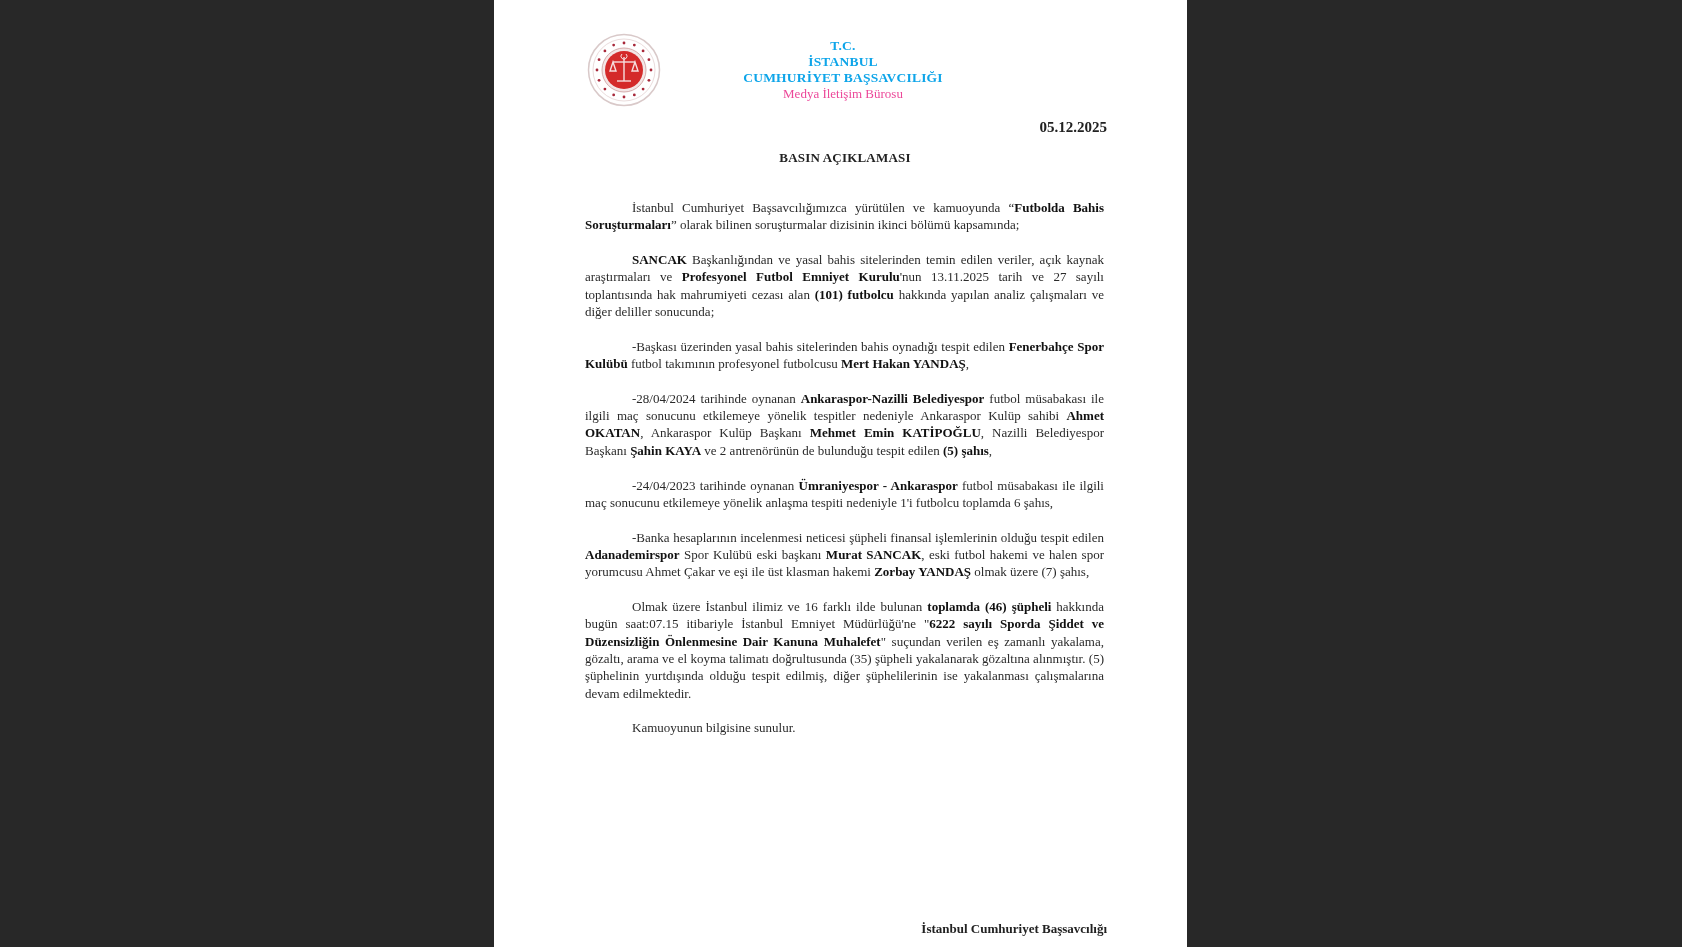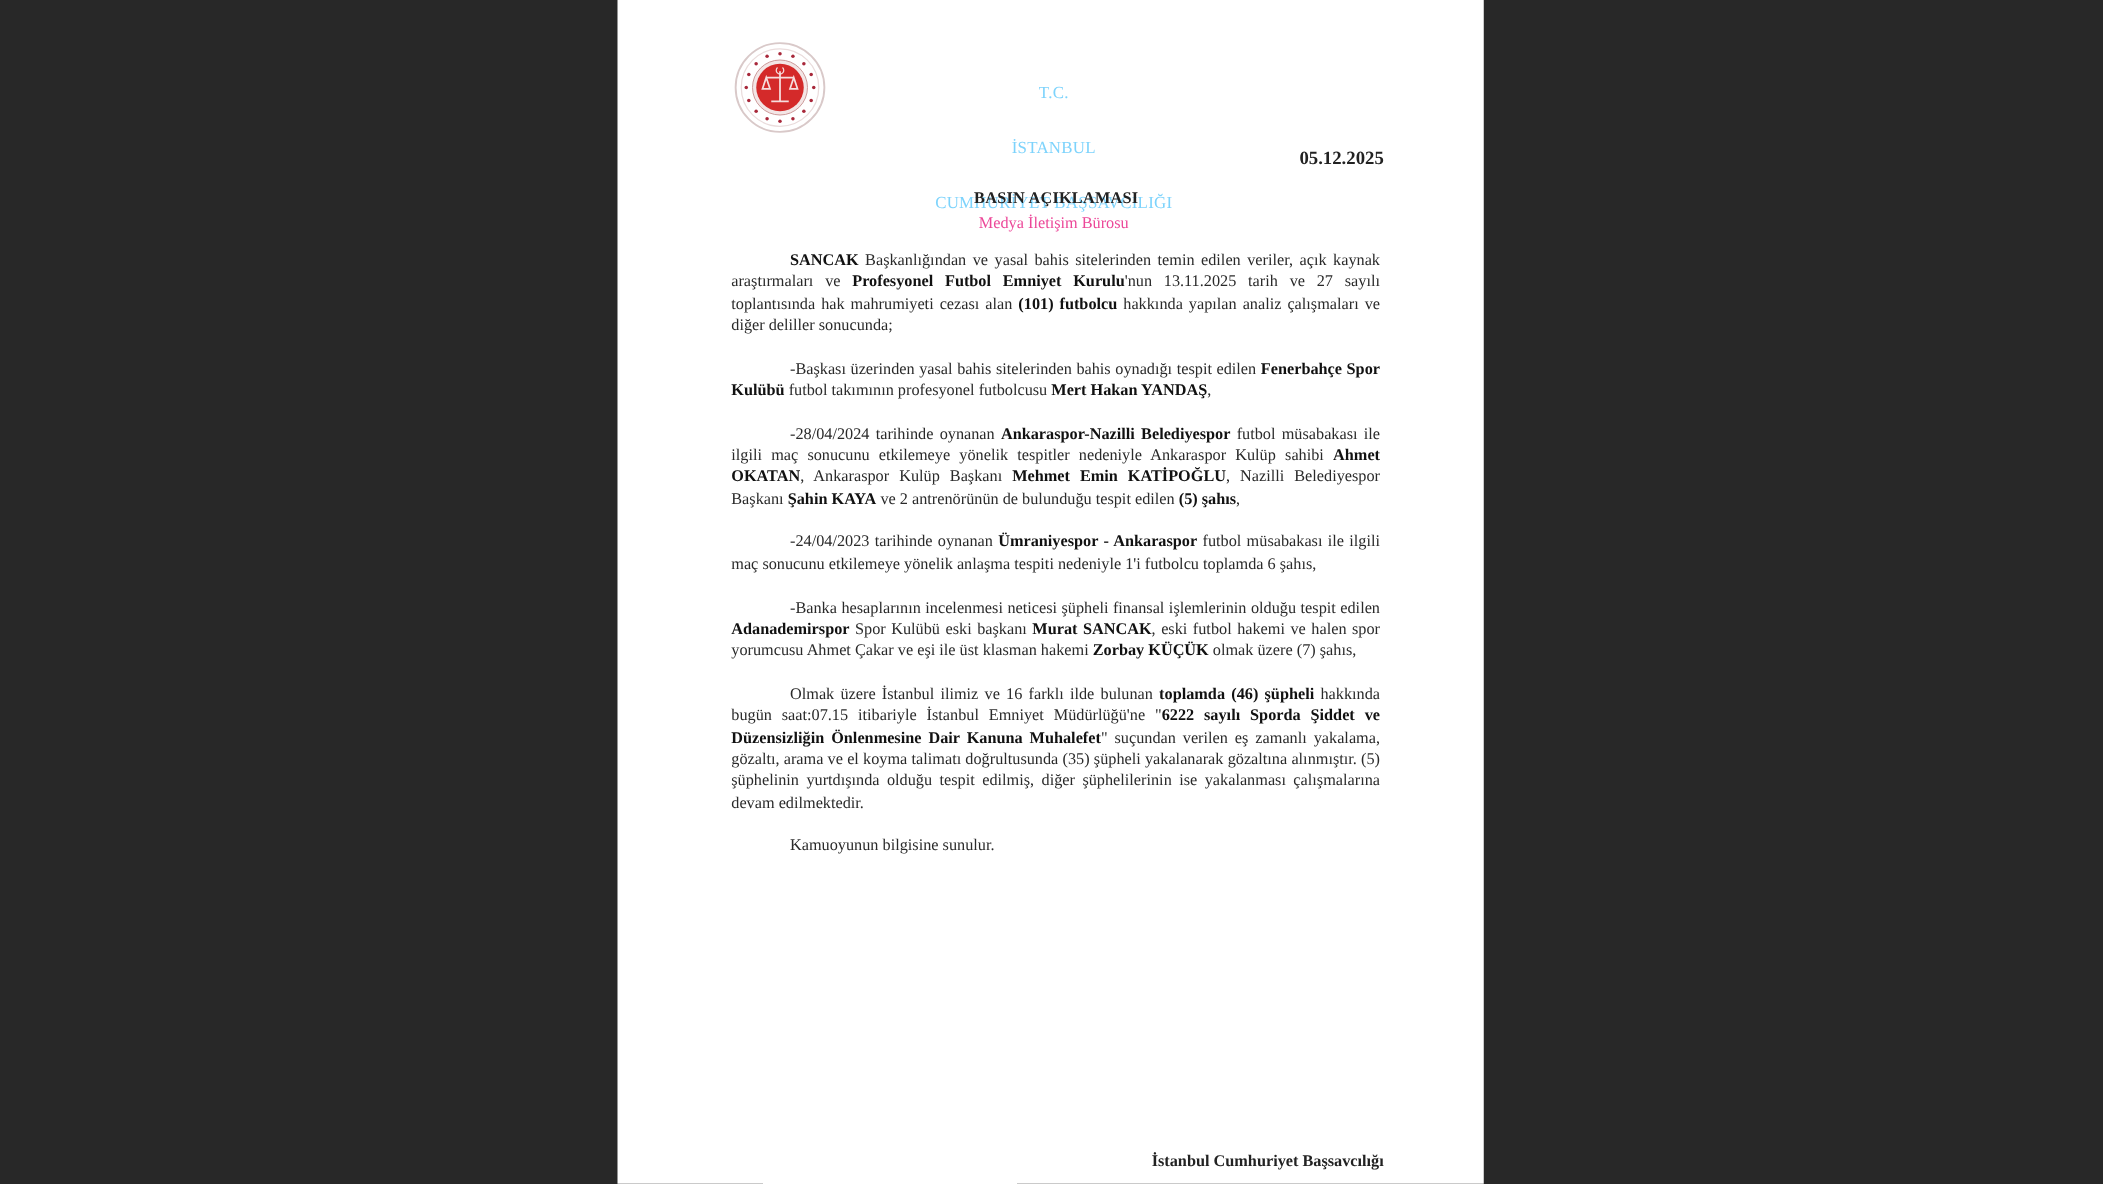--- a/index.html
+++ b/index.html
@@ -14,21 +14,21 @@
     position:absolute; left:494px; top:0; width:693px; height:947px;
     background:#ffffff;
   }
   .logo {
     position:absolute; left:587px; top:33px; width:74px; height:74px;
   }
   .header {
     position:absolute; left:693px; top:38px; width:300px; text-align:center;
     line-height:16px;
   }
-  .header .l1, .header .l2, .header .l3 { font-weight:normal; font-size:13.5px; color:#7dd3fc; letter-spacing:0.2px;margin-top:28px; }
+  .header .l1, .header .l2, .header .l3 { font-weight:bold; font-size:13.5px; color:#0ea5e9; letter-spacing:0.2px; }
   .header .l4 { font-size:13px; color:#ec4899; }
   .date {
     position:absolute; left:1000px; top:119px; width:107px; text-align:right;
     font-weight:bold; font-size:15px; color:#222;
   }
   .title {
     position:absolute; left:700px; top:150px; width:290px; text-align:center;
     font-weight:bold; font-size:13px; color:#222; letter-spacing:0.2px;
   }
   .body {
@@ -91,23 +91,24 @@
   <div class="l3">CUMHURİYET BAŞSAVCILIĞI</div>
   <div class="l4">Medya İletişim Bürosu</div>
 </div>
 
 <div class="date">05.12.2025</div>
 
 <div class="title">BASIN AÇIKLAMASI</div>
 
 <div class="body">
   <div id="paras">
+      <p><span>İstanbul Cumhuriyet Başsavcılığımızca yürütülen ve kamuoyunda “</span><b>Futbolda Bahis Soruşturmaları</b><span>” olarak bilinen soruşturmalar dizisinin ikinci bölümü kapsamında;</span></p>
       <p><b>SANCAK</b><span> Başkanlığından ve yasal bahis sitelerinden temin edilen veriler, açık kaynak araştırmaları ve </span><b>Profesyonel Futbol Emniyet Kurulu</b><span>'nun 13.11.2025 tarih ve 27 sayılı toplantısında hak mahrumiyeti cezası alan </span><b>(101) futbolcu</b><span> hakkında yapılan analiz çalışmaları ve diğer deliller sonucunda;</span></p>
       <p><span>-Başkası üzerinden yasal bahis sitelerinden bahis oynadığı tespit edilen </span><b>Fenerbahçe Spor Kulübü</b><span> futbol takımının profesyonel futbolcusu </span><b>Mert Hakan YANDAŞ</b><span>,</span></p>
       <p><span>-28/04/2024 tarihinde oynanan </span><b>Ankaraspor-Nazilli Belediyespor</b><span> futbol müsabakası ile ilgili maç sonucunu etkilemeye yönelik tespitler nedeniyle Ankaraspor Kulüp sahibi </span><b>Ahmet OKATAN</b><span>, Ankaraspor Kulüp Başkanı </span><b>Mehmet Emin KATİPOĞLU</b><span>, Nazilli Belediyespor Başkanı </span><b>Şahin KAYA</b><span> ve 2 antrenörünün de bulunduğu tespit edilen </span><b>(5) şahıs</b><span>,</span></p>
       <p><span>-24/04/2023 tarihinde oynanan </span><b>Ümraniyespor - Ankaraspor</b><span> futbol müsabakası ile ilgili maç sonucunu etkilemeye yönelik anlaşma tespiti nedeniyle 1'i futbolcu toplamda 6 şahıs,</span></p>
-      <p><span>-Banka hesaplarının incelenmesi neticesi şüpheli finansal işlemlerinin olduğu tespit edilen </span><b>Adanademirspor</b><span> Spor Kulübü eski başkanı </span><b>Murat SANCAK</b><span>, eski futbol hakemi ve halen spor yorumcusu Ahmet Çakar ve eşi ile üst klasman hakemi </span><b>Zorbay KÜÇÜK</b><span> olmak üzere (7) şahıs,</span></p>
+      <p><span>-Banka hesaplarının incelenmesi neticesi şüpheli finansal işlemlerinin olduğu tespit edilen </span><b>Adanademirspor</b><span> Spor Kulübü eski başkanı </span><b>Murat SANCAK</b><span>, eski futbol hakemi ve halen spor yorumcusu Ahmet Çakar ve eşi ile üst klasman hakemi </span><b>Zorbay YANDAŞ</b><span> olmak üzere (7) şahıs,</span></p>
       <p><span>Olmak üzere İstanbul ilimiz ve 16 farklı ilde bulunan </span><b>toplamda (46) şüpheli</b><span> hakkında bugün saat:07.15 itibariyle İstanbul Emniyet Müdürlüğü'ne "</span><b>6222 sayılı Sporda Şiddet ve Düzensizliğin Önlenmesine Dair Kanuna Muhalefet</b><span>" suçundan verilen eş zamanlı yakalama, gözaltı, arama ve el koyma talimatı doğrultusunda (35) şüpheli yakalanarak gözaltına alınmıştır. (5) şüphelinin yurtdışında olduğu tespit edilmiş, diğer şüphelilerinin ise yakalanması çalışmalarına devam edilmektedir.</span></p>
     </div>
   <p class="closing">Kamuoyunun bilgisine sunulur.</p>
 </div>
 
 <div class="signature">İstanbul Cumhuriyet Başsavcılığı</div>
 
 </body></html>

